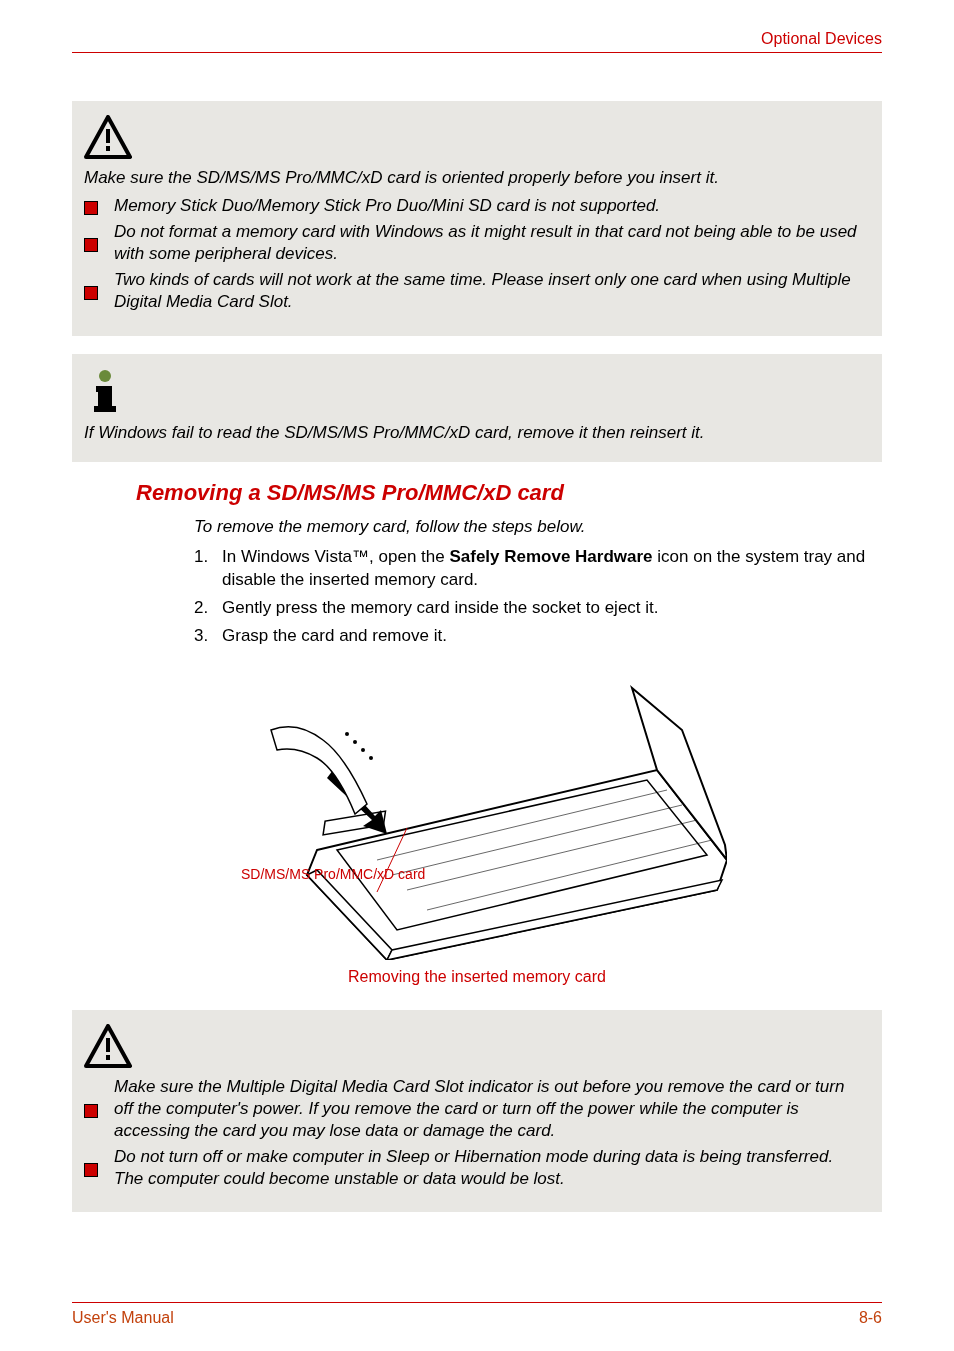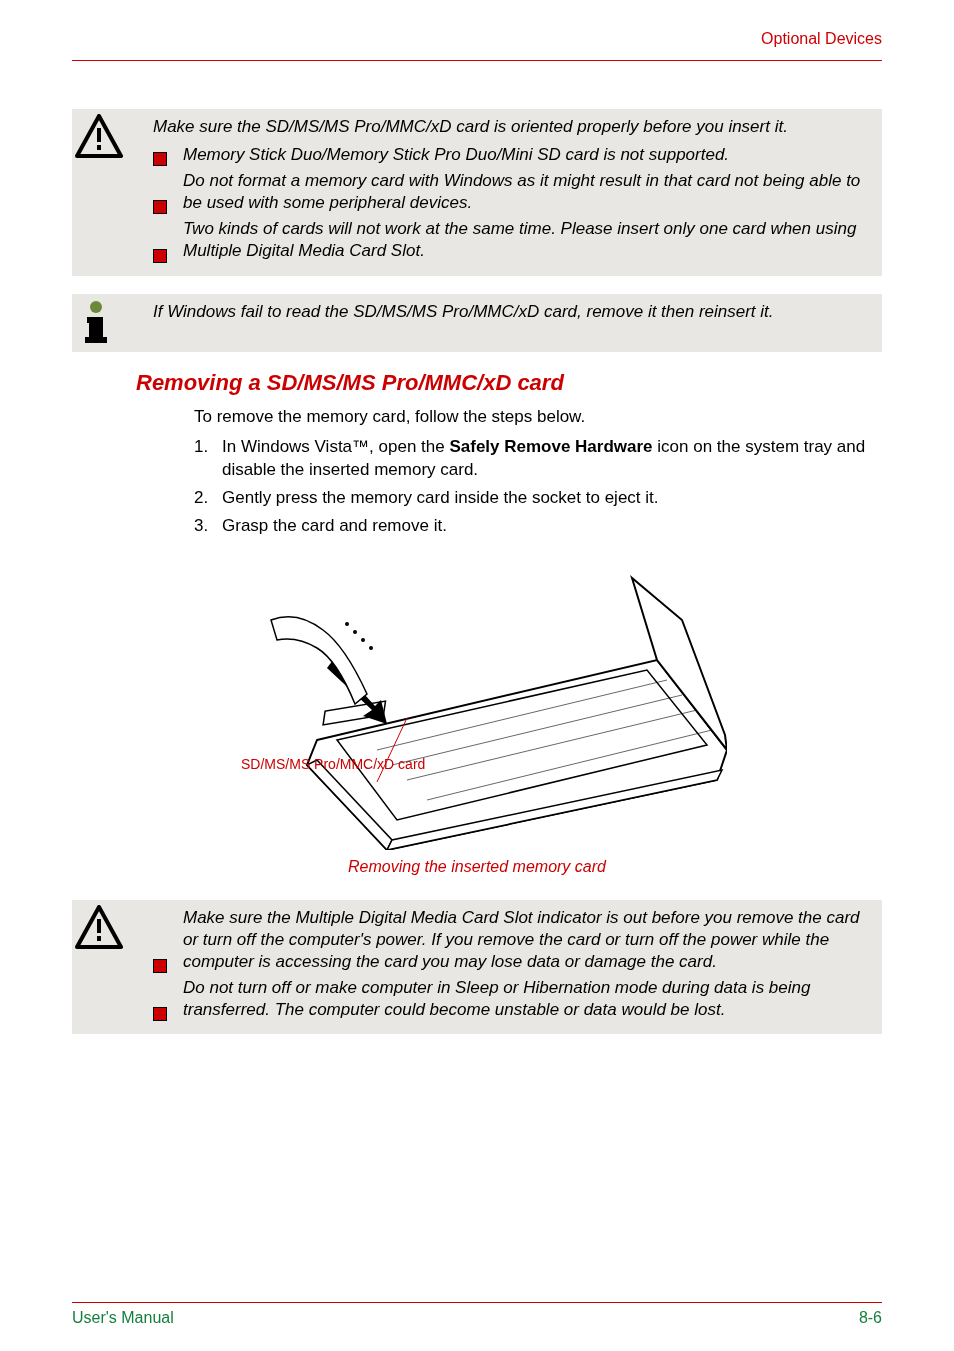--- a/index.html
+++ b/index.html
@@ -16,32 +16,33 @@
     }
     .page {
       padding: 30px 72px 20px 72px;
       min-height: 1351px;
       position: relative;
     }
     .header-section {
       text-align: right;
       color: #cc0000;
       font-size: 16px;
-      padding-bottom: 12px;
+      padding-bottom: 4px;
       border-bottom: 1.5px solid #cc0000;
     }
     .content-area {
       margin-top: 48px;
     }
     .callout-block {
       display: flex;
       align-items: flex-start;
       background: #e8e7e3;
-      padding: 3px;
+      padding: 12px;
       margin-bottom: 12px;
+      flex-direction: column;
     }
     .callout-icon-col {
       width: 78px;
       flex-shrink: 0;
       padding-top: 2px;
     }
     .callout-body {
       flex: 1;
       font-style: italic;
       font-size: 17px;
@@ -49,21 +50,21 @@
       padding: 4px 10px 6px 0;
     }
     .callout-lead {
       margin-bottom: 6px;
     }
     .bullet-list {
       list-style: none;
     }
     .bullet-list li {
       display: flex;
-      align-items: flex-end;
+      align-items: center;
       margin-bottom: 4px;
     }
     .bullet-sq {
       width: 14px;
       height: 14px;
       background: #cc0000;
       border: 1px solid #000;
       flex-shrink: 0;
       margin-top: 4px;
       margin-right: 16px;
@@ -78,20 +79,21 @@
       margin-top: 18px;
       margin-left: 64px;
       margin-bottom: 10px;
       font-style: italic;
     }
     .body-text {
       font-size: 17px;
       margin-left: 122px;
       line-height: 1.35;
       margin-bottom: 6px;
+      font-style: italic;
     }
     .numbered-list {
       margin-left: 122px;
       font-size: 17px;
       line-height: 1.4;
     }
     .numbered-list li {
       display: flex;
       margin-bottom: 4px;
     }
@@ -121,34 +123,33 @@
     }
     .fig-label {
       color: #cc0000;
       font-size: 14px;
       position: absolute;
       left: 14px;
       top: 196px;
     }
     .fig-caption {
       color: #cc0000;
-      font-style: italic;
       font-size: 16px;
       text-align: center;
       margin-top: 8px;
       margin-bottom: 24px;
     }
     .footer {
       position: absolute;
       bottom: 24px;
       left: 72px;
       right: 72px;
       border-top: 1.5px solid #cc0000;
       padding-top: 6px;
-      color: #15803d;
+      color: #c2410c;
       font-size: 16px;
       display: flex;
       justify-content: space-between;
     }
     .warn-icon {
       width: 48px;
       height: 44px;
     }
     .info-icon {
       width: 42px;

